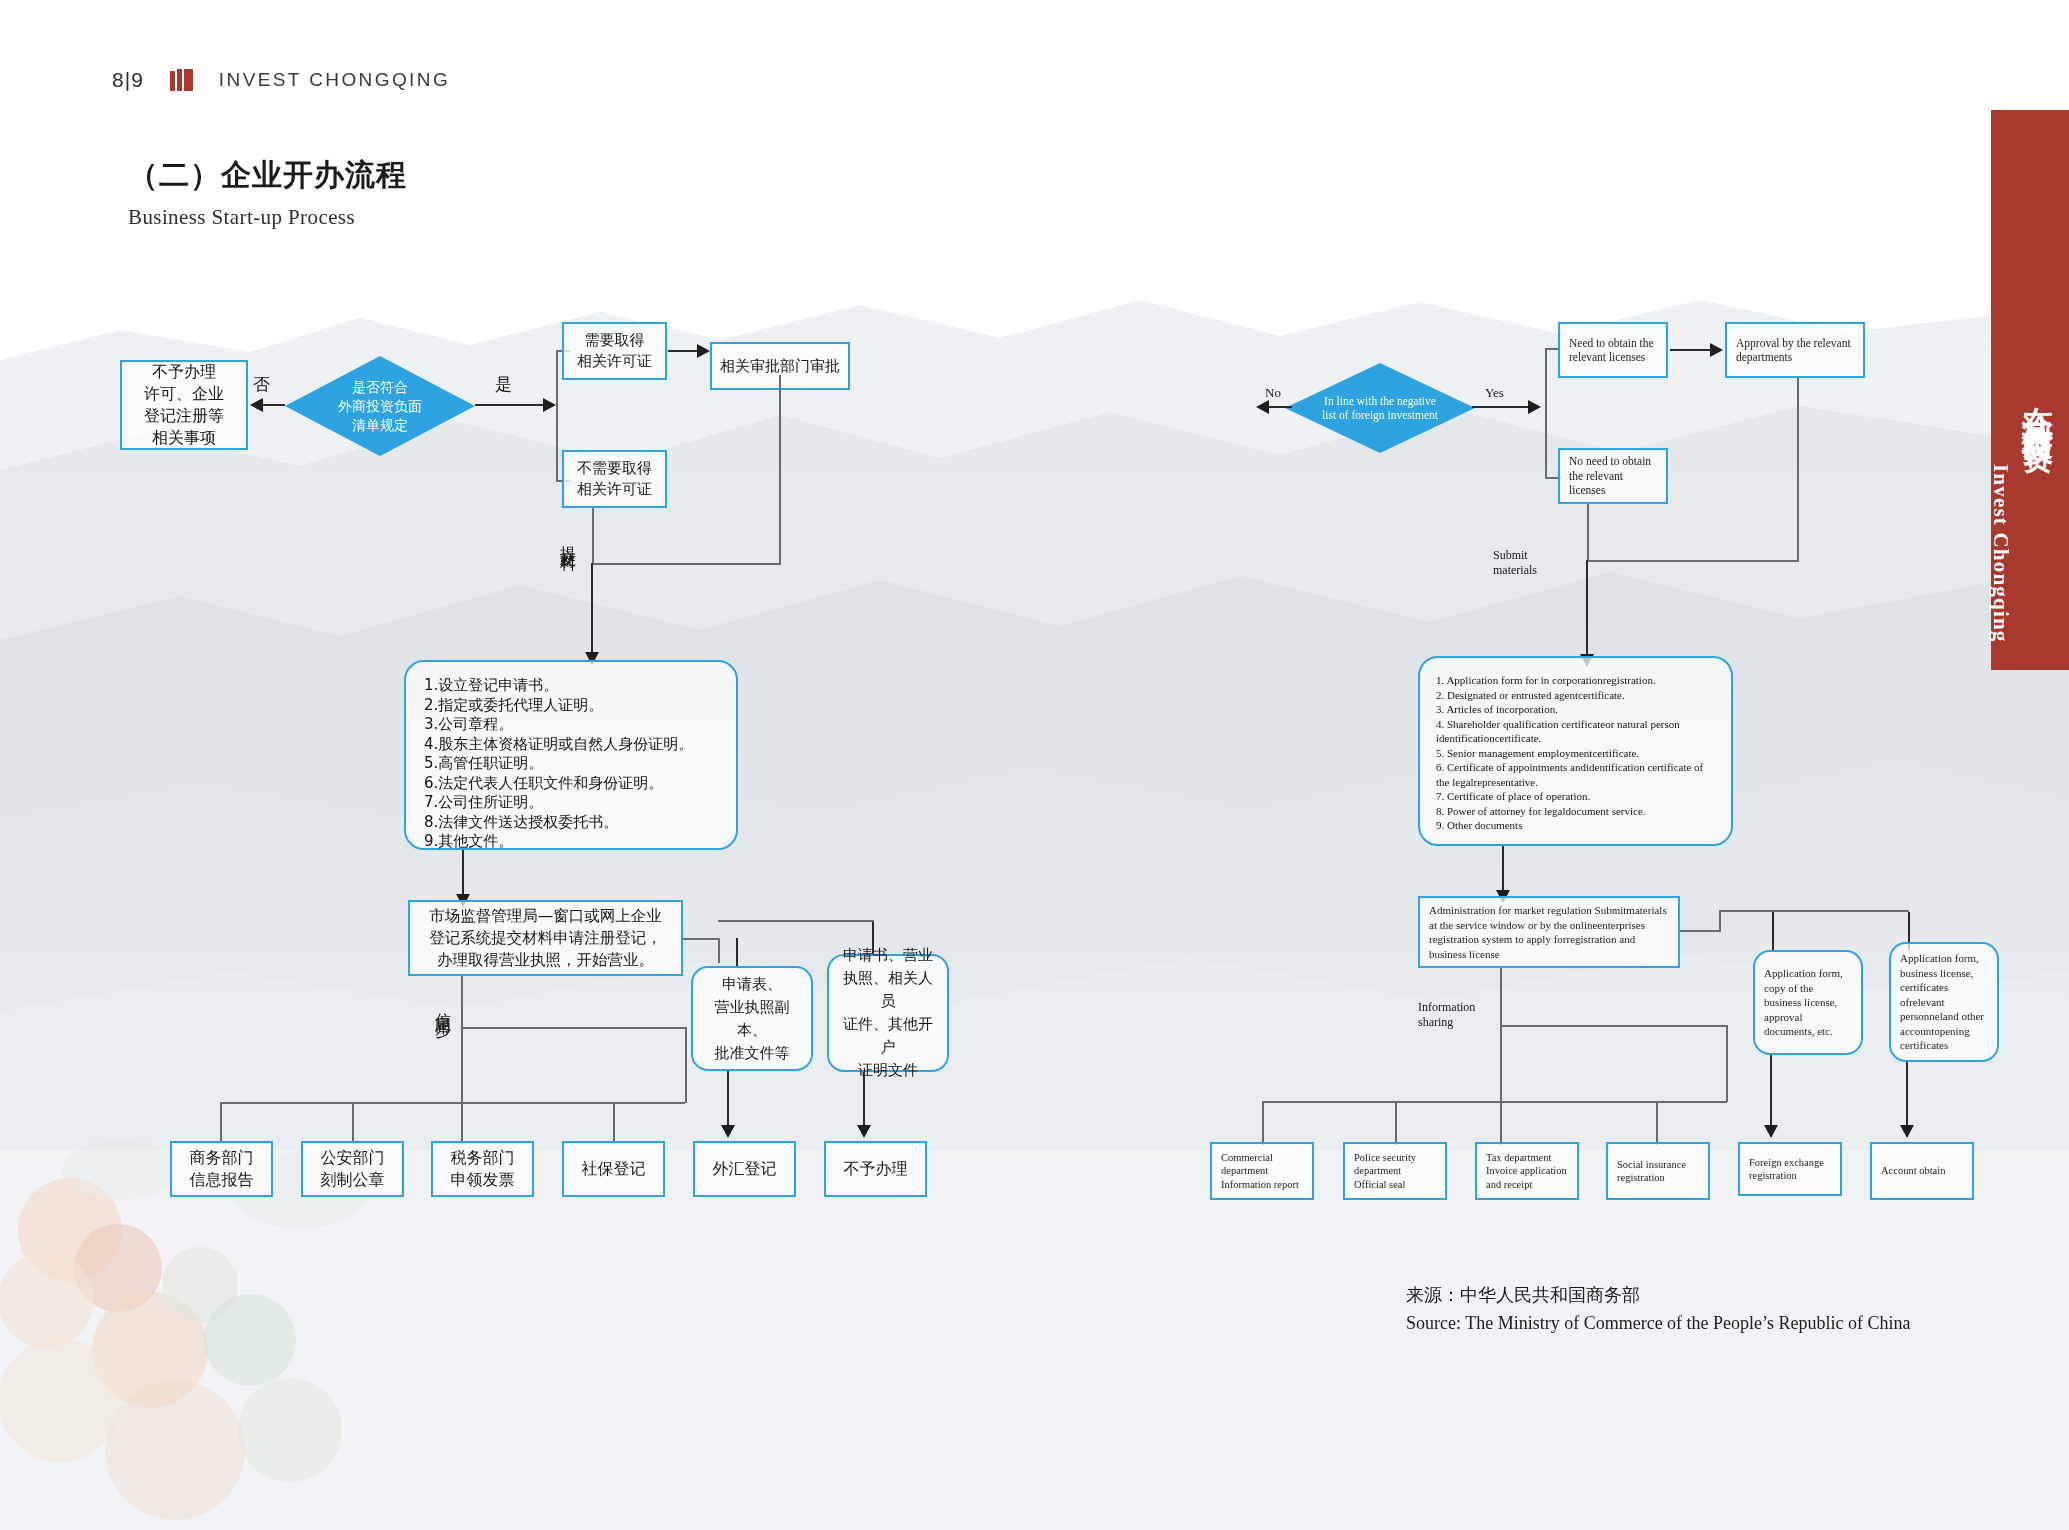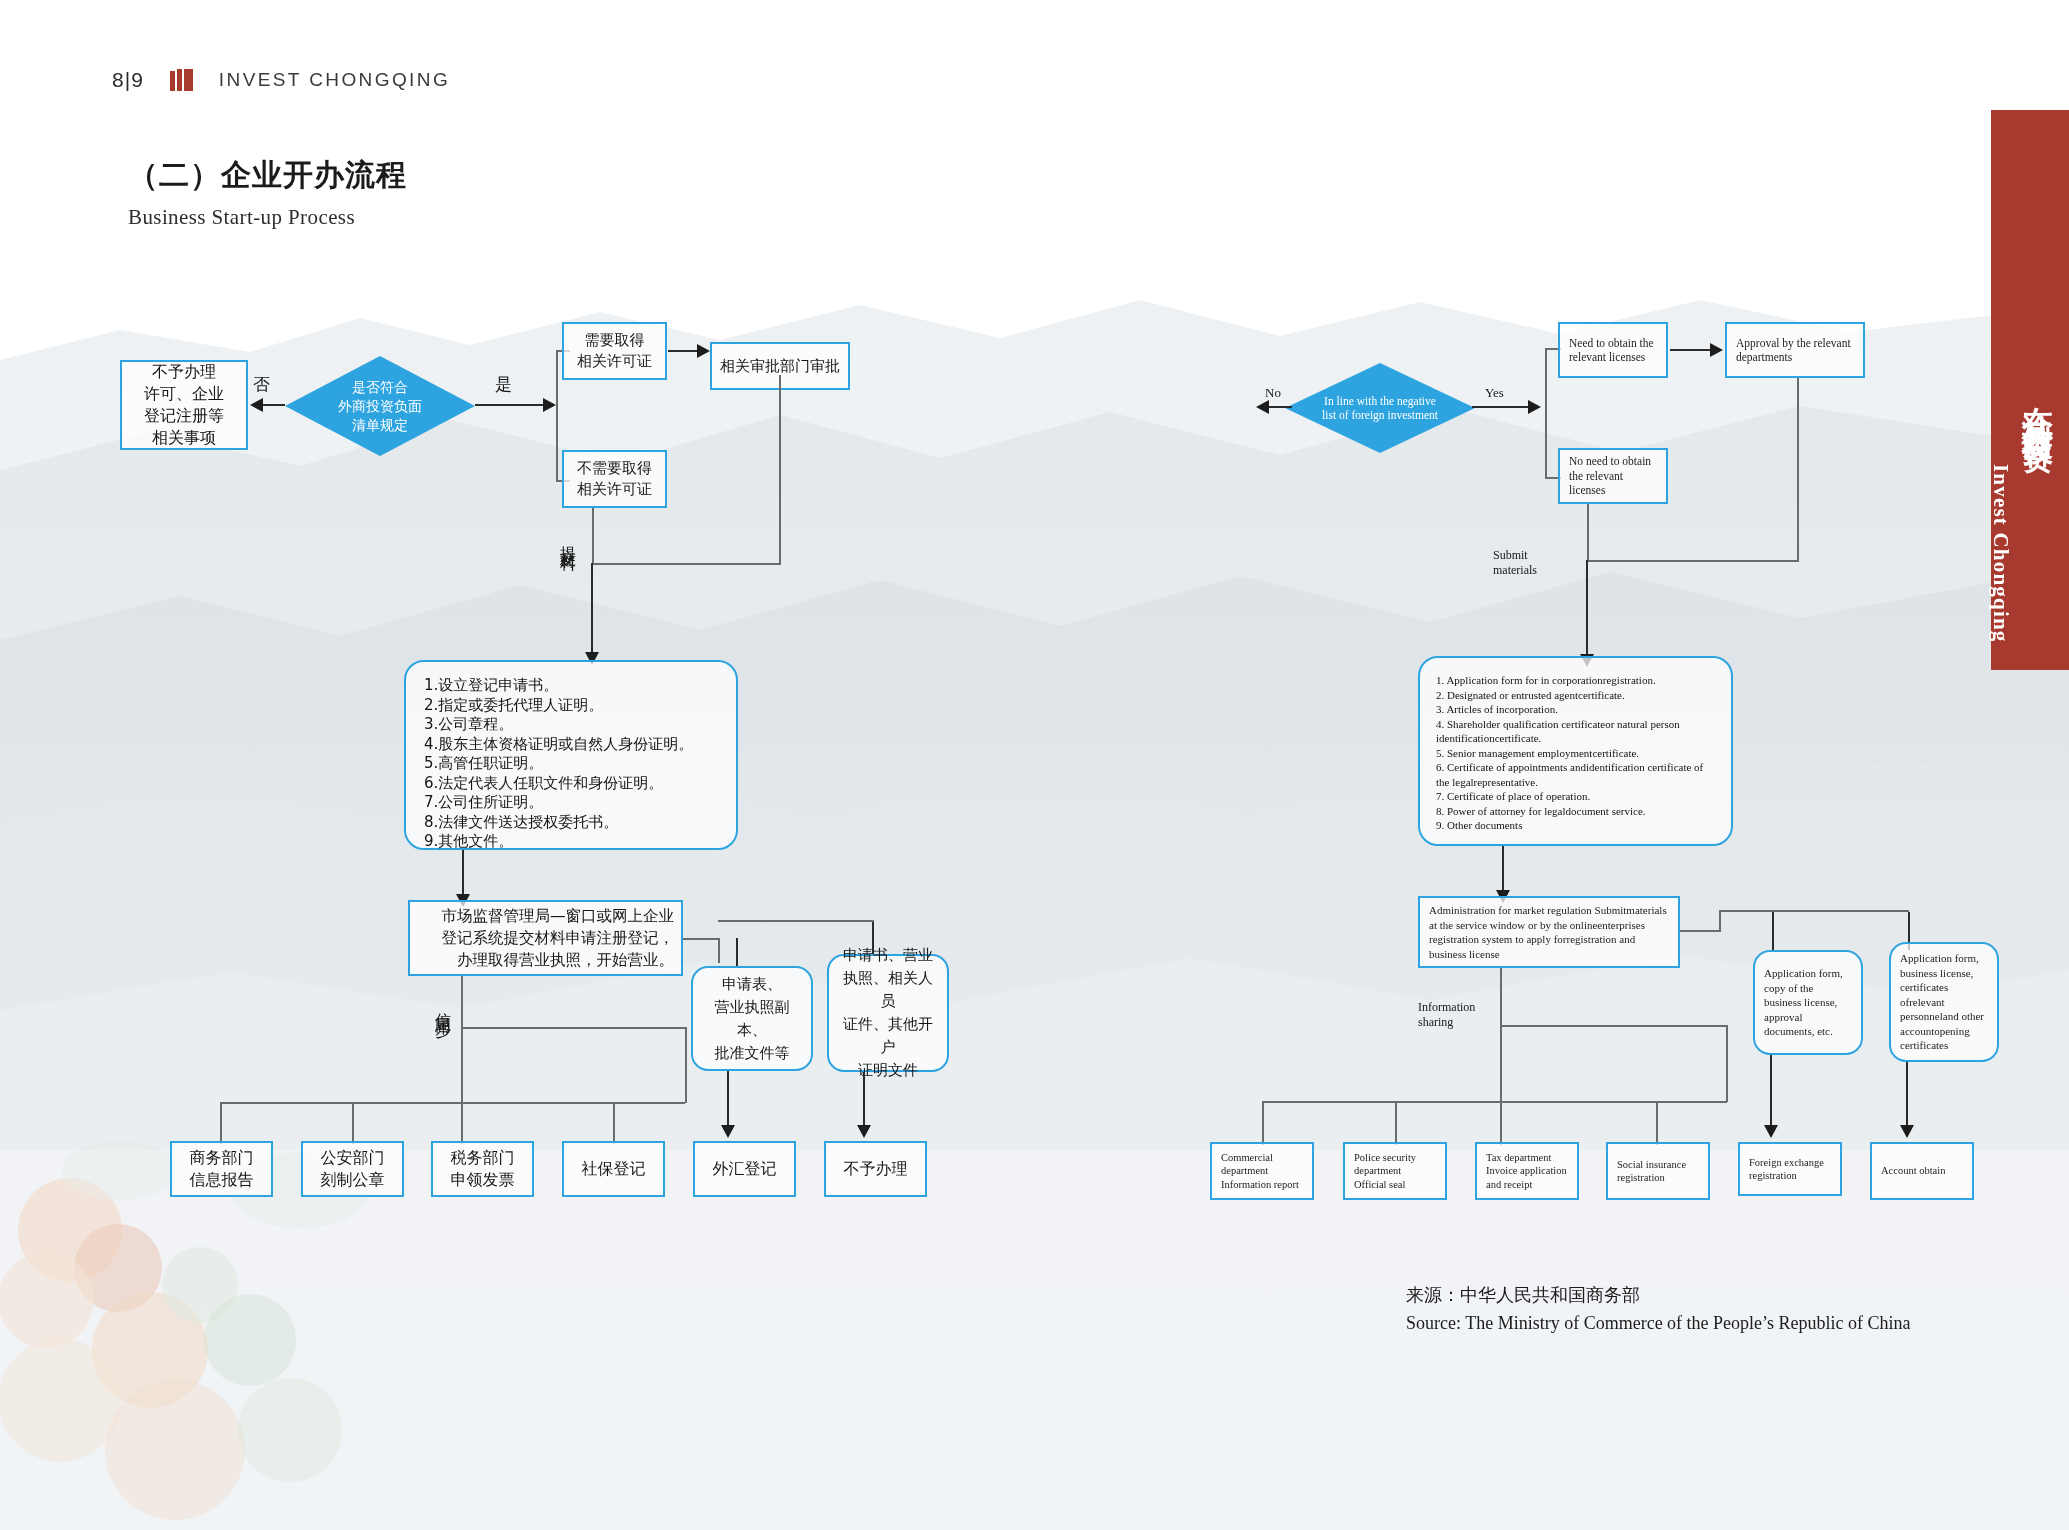--- a/index.html
+++ b/index.html
@@ -188,21 +188,21 @@
       <div class="li" style="font-size:15px;line-height:19.5px;">7.公司住所证明。</div>
       <div class="li" style="font-size:15px;line-height:19.5px;">8.法律文件送达授权委托书。</div>
       <div class="li" style="font-size:15px;line-height:19.5px;">9.其他文件。</div>
     </div>
   </div>
 
   <div class="ln" style="left:462px;top:850px;width:2px;height:50px;"></div>
   <div class="arrow down" style="left:456px;top:894px;"></div>
 
   <div class="node cn" style="left:408px;top:900px;width:275px;height:76px;font-size:15.5px;line-height:22px;">
-    <div class="inner" style="white-space:pre-line;text-align:right;">市场监督管理局—窗口或网上企业
+    <div class="inner" style="white-space:pre-line;">市场监督管理局—窗口或网上企业
 登记系统提交材料申请注册登记，
 办理取得营业执照，开始营业。</div>
   </div>
 
   <div class="ln thin" style="left:461px;top:976px;width:1.5px;height:126px;"></div>
   <div class="lbl vert" style="left:432px;top:1000px;font-size:16px;letter-spacing:3px;height:86px;">信息同步</div>
 
   <div class="ln thin" style="left:220px;top:1102px;width:465px;height:1.5px;"></div>
   <div class="ln thin" style="left:461px;top:1027px;width:225px;height:1.5px;"></div>
   <div class="ln thin" style="left:685px;top:1027px;width:1.5px;height:76px;"></div>

